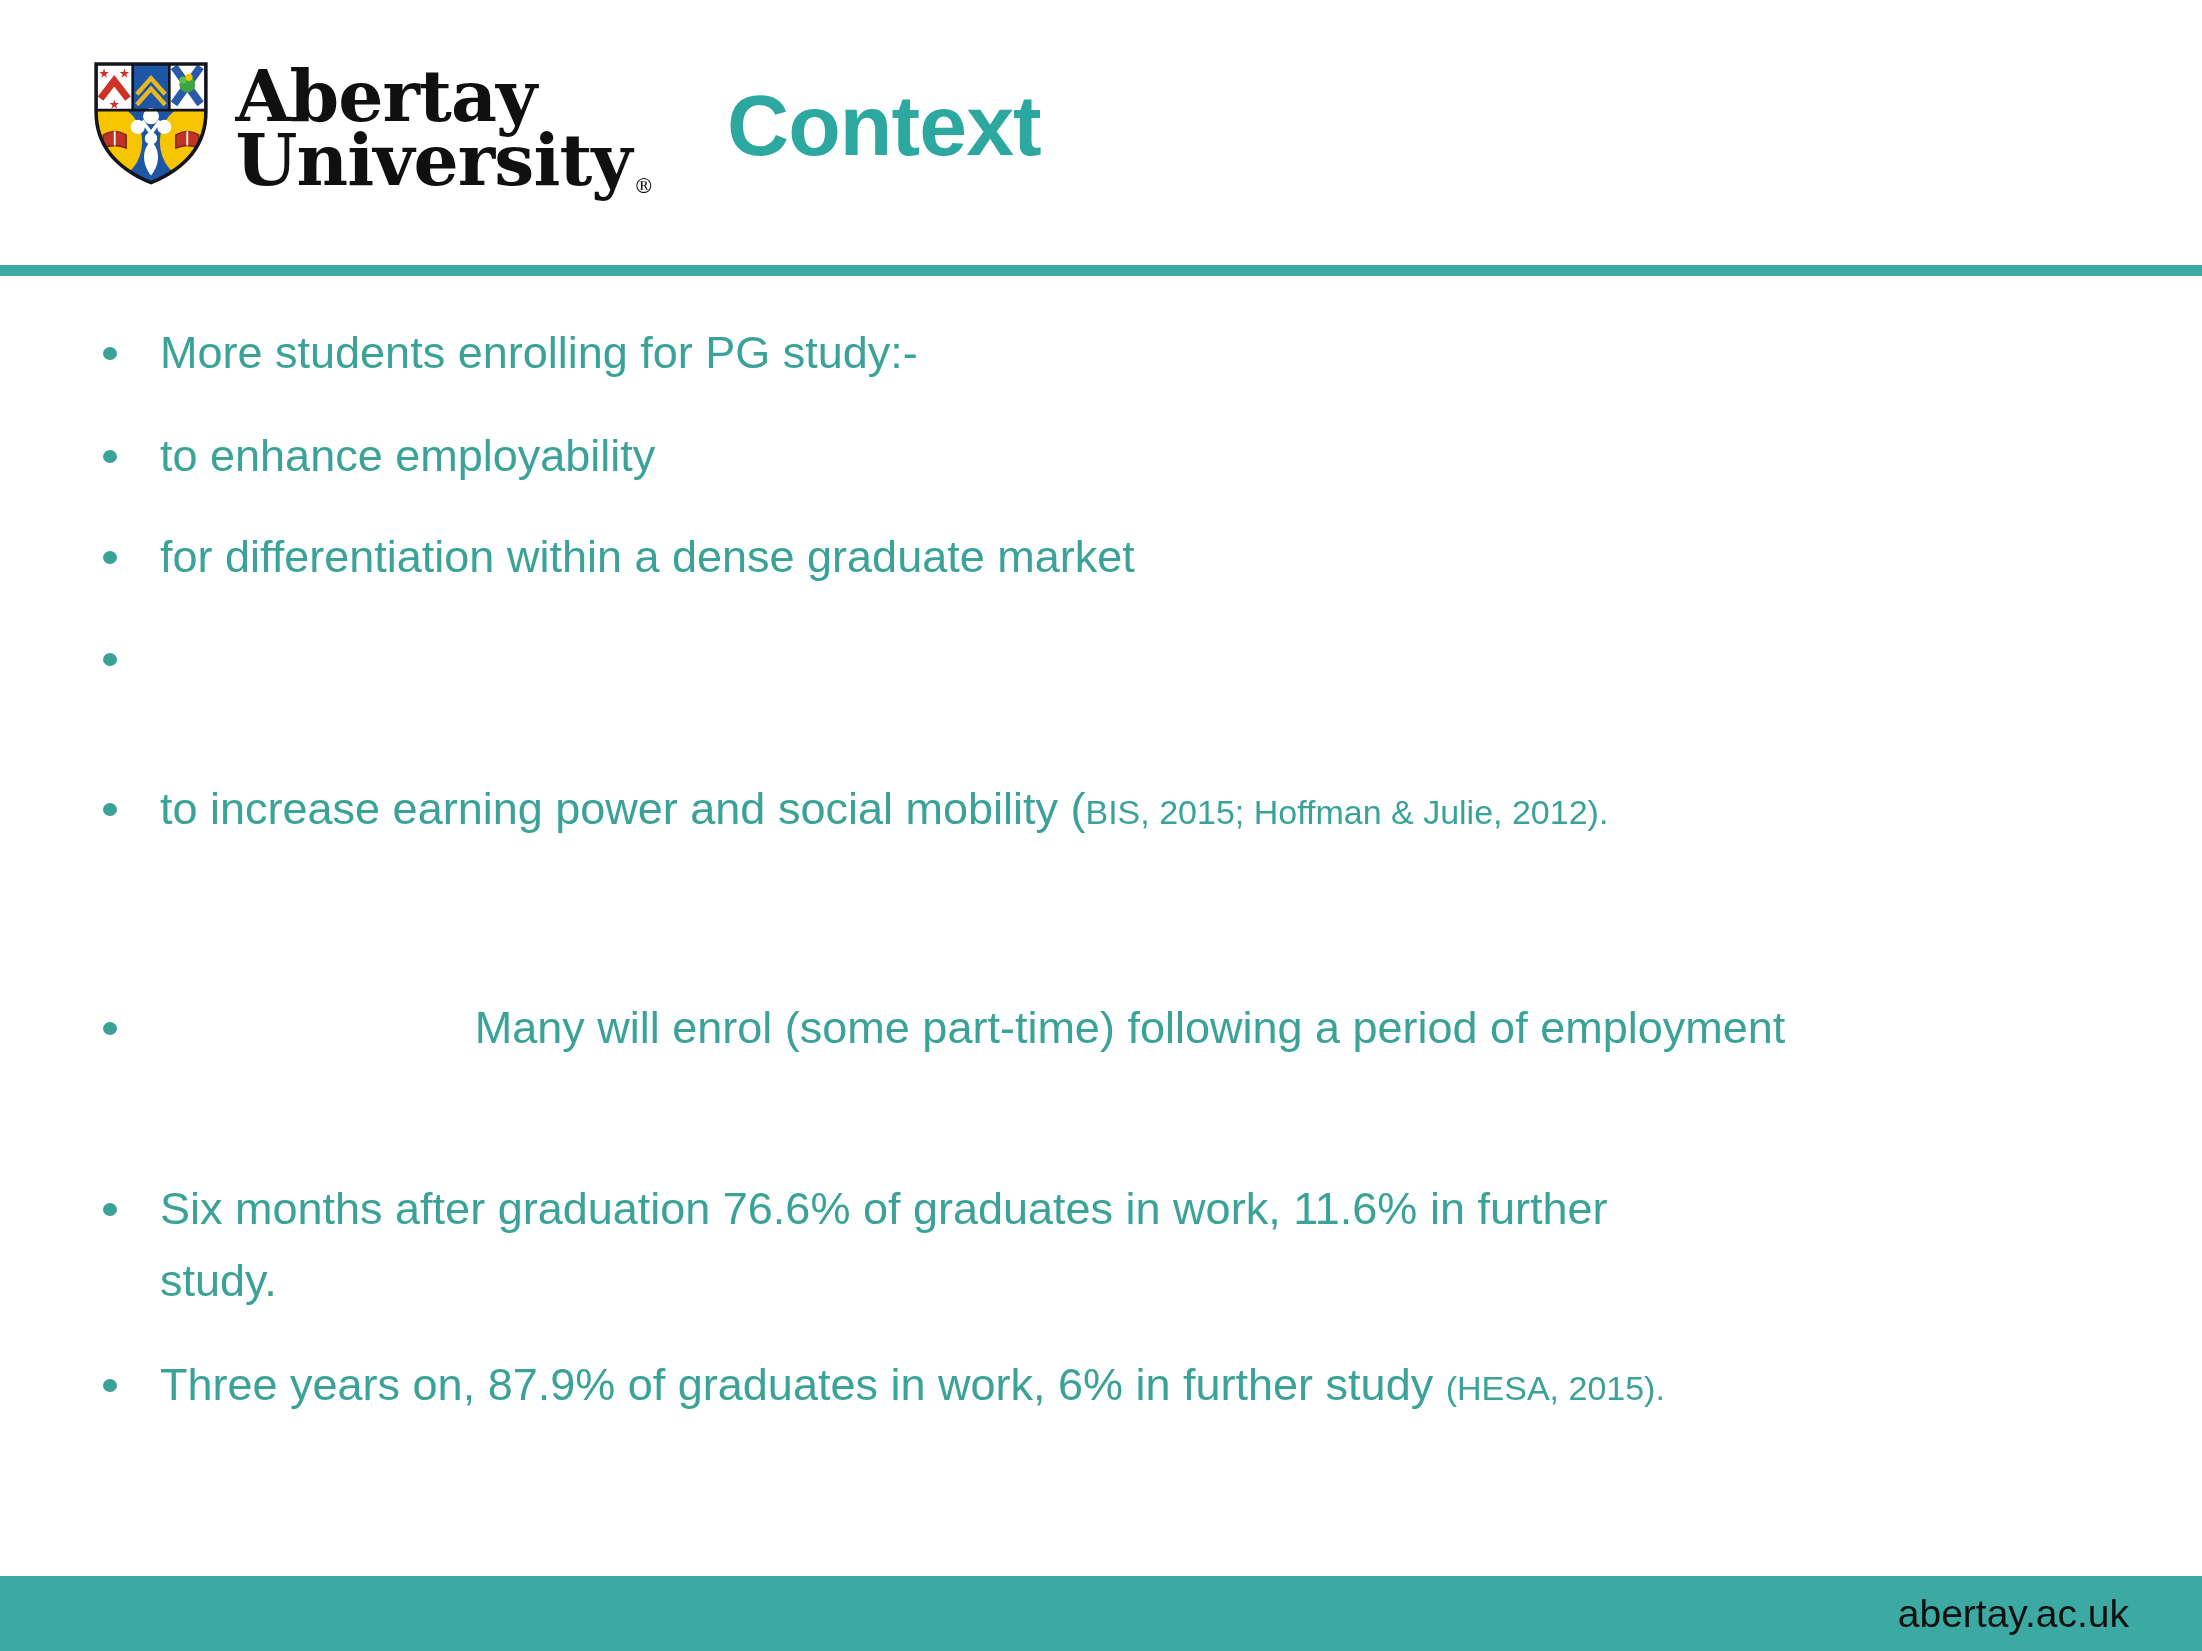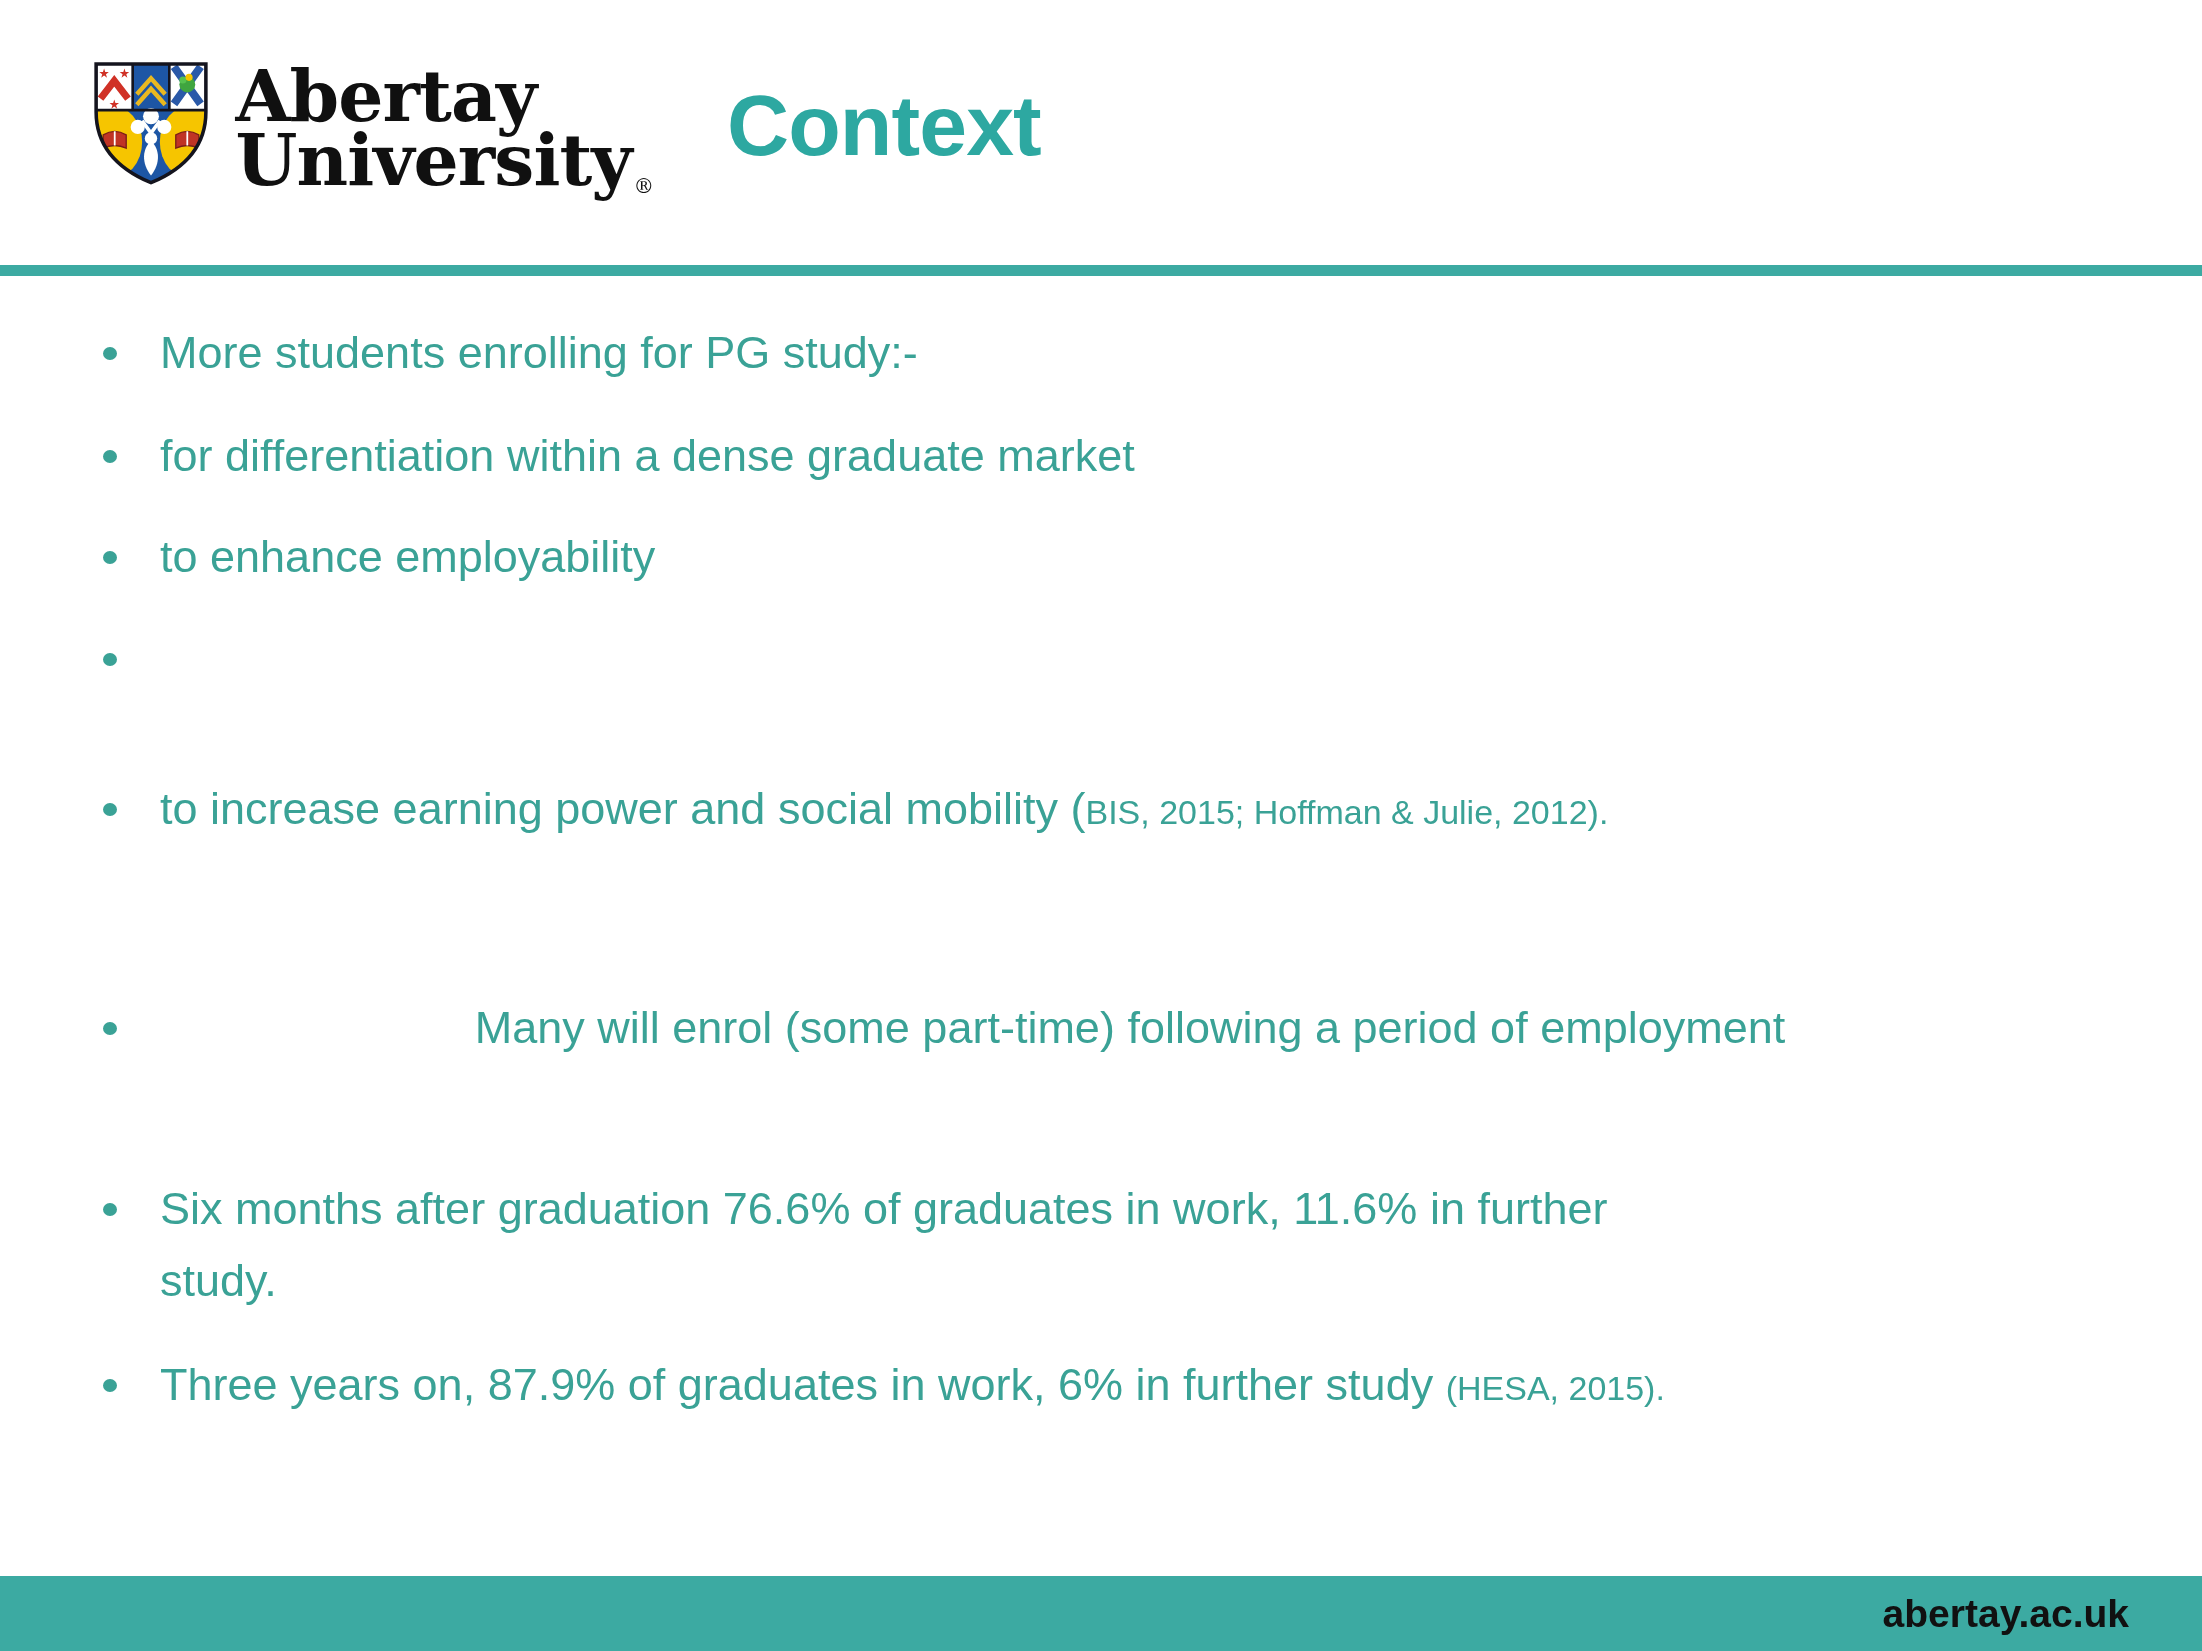--- a/index.html
+++ b/index.html
@@ -112,21 +112,21 @@
     width: 100%;
     height: 76px;
     background: var(--teal-bar);
     display: flex;
     align-items: center;
     justify-content: flex-end;
     padding-right: 74px;
   }
   .footer .url {
     font-size: 39px;
-    font-weight: 700;
+    font-weight: 400;
     color: var(--footer-text);
     letter-spacing: 0px;
   }
 </style>
 </head>
 <body>
 
 <div class="slide">
 
   <div class="logo">
@@ -185,22 +185,22 @@
       <span>University</span><span class="reg">®</span>
     </div>
   </div>
 
   <h1 class="slide-title">Context</h1>
 
   <div class="divider"></div>
 
   <div class="content" id="bullets">
       <div class="bullet"><span class="dot"></span><span><span>More students enrolling for PG study:-</span></span></div>
+      <div class="bullet"><span class="dot"></span><span><span>to enhance employability</span></span></div>
       <div class="bullet"><span class="dot"></span><span><span>for differentiation within a dense graduate market</span></span></div>
-      <div class="bullet"><span class="dot"></span><span><span>to enhance employability</span></span></div>
       <div class="bullet"><span class="dot"></span></div>
       <div class="bullet"><span class="dot"></span><span><span>to increase earning power and social mobility (</span><span class="small">BIS, 2015; Hoffman &amp; Julie, 2012).</span></span></div>
       <div class="bullet"><span class="dot"></span><span><span>Many will enrol (some part-time) following a period of employment</span></span></div>
       <div class="bullet"><span class="dot"></span><span><span>Six months after graduation 76.6% of graduates in work, 11.6% in further</span><br><span>study.</span></span></div>
       <div class="bullet"><span class="dot"></span><span><span>Three years on, 87.9% of graduates in work, 6% in further study </span><span class="small">(HESA, 2015).</span></span></div>
     </div>
 
   <div class="footer">
     <span class="url">abertay.ac.uk</span>
   </div>

